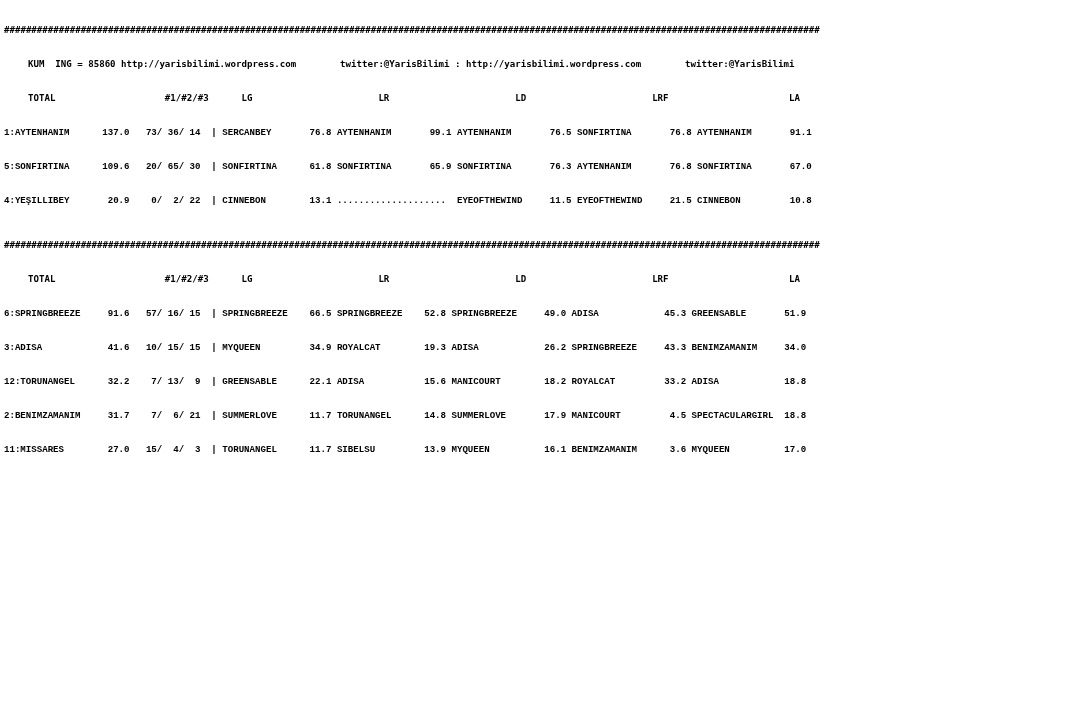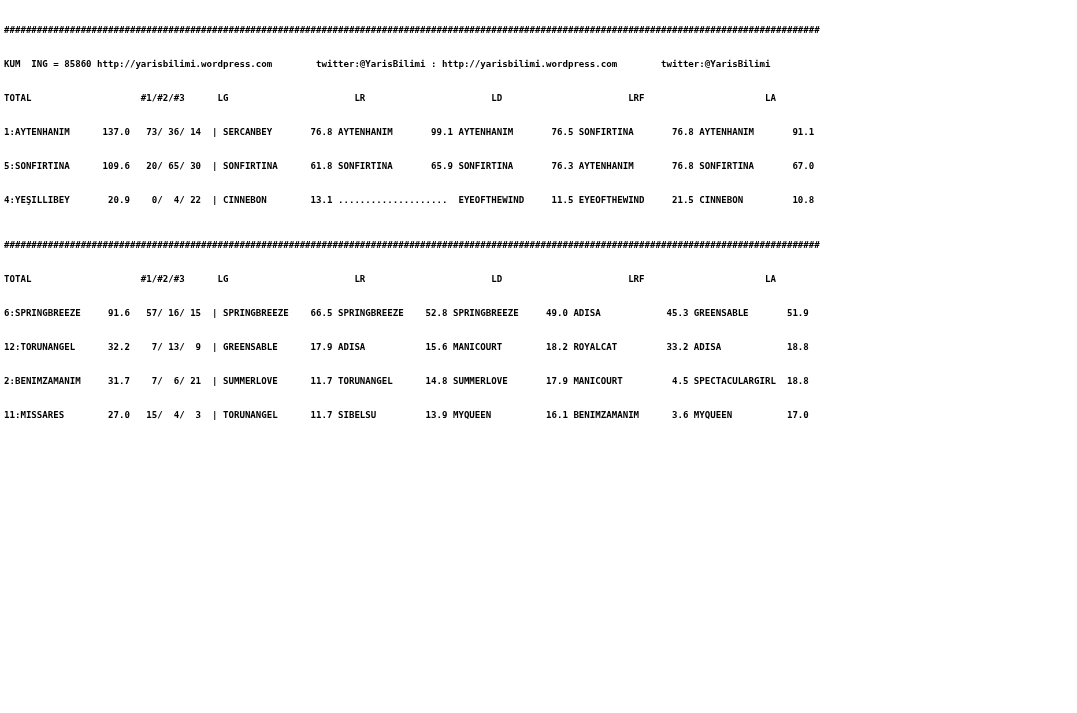--- a/index.html
+++ b/index.html
@@ -13,38 +13,39 @@
     overflow:hidden;
     font-weight:bold;
     -webkit-font-smoothing:none;
   }
   #doc{
     padding:2px 0 0 4px;
     white-space:pre;
     letter-spacing:0px;
   }
   .sep{display:block;}
-  .hdr{display:block;}
-  .row{display:block;}
+  .hdr{display:block;margin-left:24px;}
+  .row{display:block;font-family:Liberation Mono, monospace;}
 </style>
 </head>
 <body>
 
 <div id="doc">
   <span class="sep">#####################################################################################################################################################</span>
   <span class="hdr">KUM  ING = 85860 http://yarisbilimi.wordpress.com        twitter:@YarisBilimi : http://yarisbilimi.wordpress.com        twitter:@YarisBilimi</span>
   <span class="hdr">TOTAL                    #1/#2/#3      LG                       LR                       LD                       LRF                      LA</span>
   <span class="row">1:AYTENHANIM      137.0   73/ 36/ 14  | SERCANBEY       76.8 AYTENHANIM       99.1 AYTENHANIM       76.5 SONFIRTINA       76.8 AYTENHANIM       91.1</span>
   <span class="row">5:SONFIRTINA      109.6   20/ 65/ 30  | SONFIRTINA      61.8 SONFIRTINA       65.9 SONFIRTINA       76.3 AYTENHANIM       76.8 SONFIRTINA       67.0</span>
-  <span class="row">4:YEŞILLIBEY       20.9    0/  4/ 22  | CINNEBON        13.1 ....................  EYEOFTHEWIND     11.5 EYEOFTHEWIND     21.5 CINNEBON         10.8</span>
+  <span class="row">4:YEŞILLIBEY       20.9    0/  2/ 22  | CINNEBON        13.1 ....................  EYEOFTHEWIND     11.5 EYEOFTHEWIND     21.5 CINNEBON         10.8</span>
 
   <span class="sep">#####################################################################################################################################################</span>
   <span class="hdr">TOTAL                    #1/#2/#3      LG                       LR                       LD                       LRF                      LA</span>
   <span class="row">6:SPRINGBREEZE     91.6   57/ 16/ 15  | SPRINGBREEZE    66.5 SPRINGBREEZE    52.8 SPRINGBREEZE     49.0 ADISA            45.3 GREENSABLE       51.9</span>
-  <span class="row">12:TORUNANGEL      32.2    7/ 13/  9  | GREENSABLE      17.9 ADISA           15.6 MANICOURT        18.2 ROYALCAT         33.2 ADISA            18.8</span>
+  <span class="row">3:ADISA            41.6   10/ 15/ 15  | MYQUEEN         34.9 ROYALCAT        19.3 ADISA            26.2 SPRINGBREEZE     43.3 BENIMZAMANIM     34.0</span>
+  <span class="row">12:TORUNANGEL      32.2    7/ 13/  9  | GREENSABLE      22.1 ADISA           15.6 MANICOURT        18.2 ROYALCAT         33.2 ADISA            18.8</span>
   <span class="row">2:BENIMZAMANIM     31.7    7/  6/ 21  | SUMMERLOVE      11.7 TORUNANGEL      14.8 SUMMERLOVE       17.9 MANICOURT         4.5 SPECTACULARGIRL  18.8</span>
   <span class="row">11:MISSARES        27.0   15/  4/  3  | TORUNANGEL      11.7 SIBELSU         13.9 MYQUEEN          16.1 BENIMZAMANIM      3.6 MYQUEEN          17.0</span>
   
   
   
   
   
 
   
   

